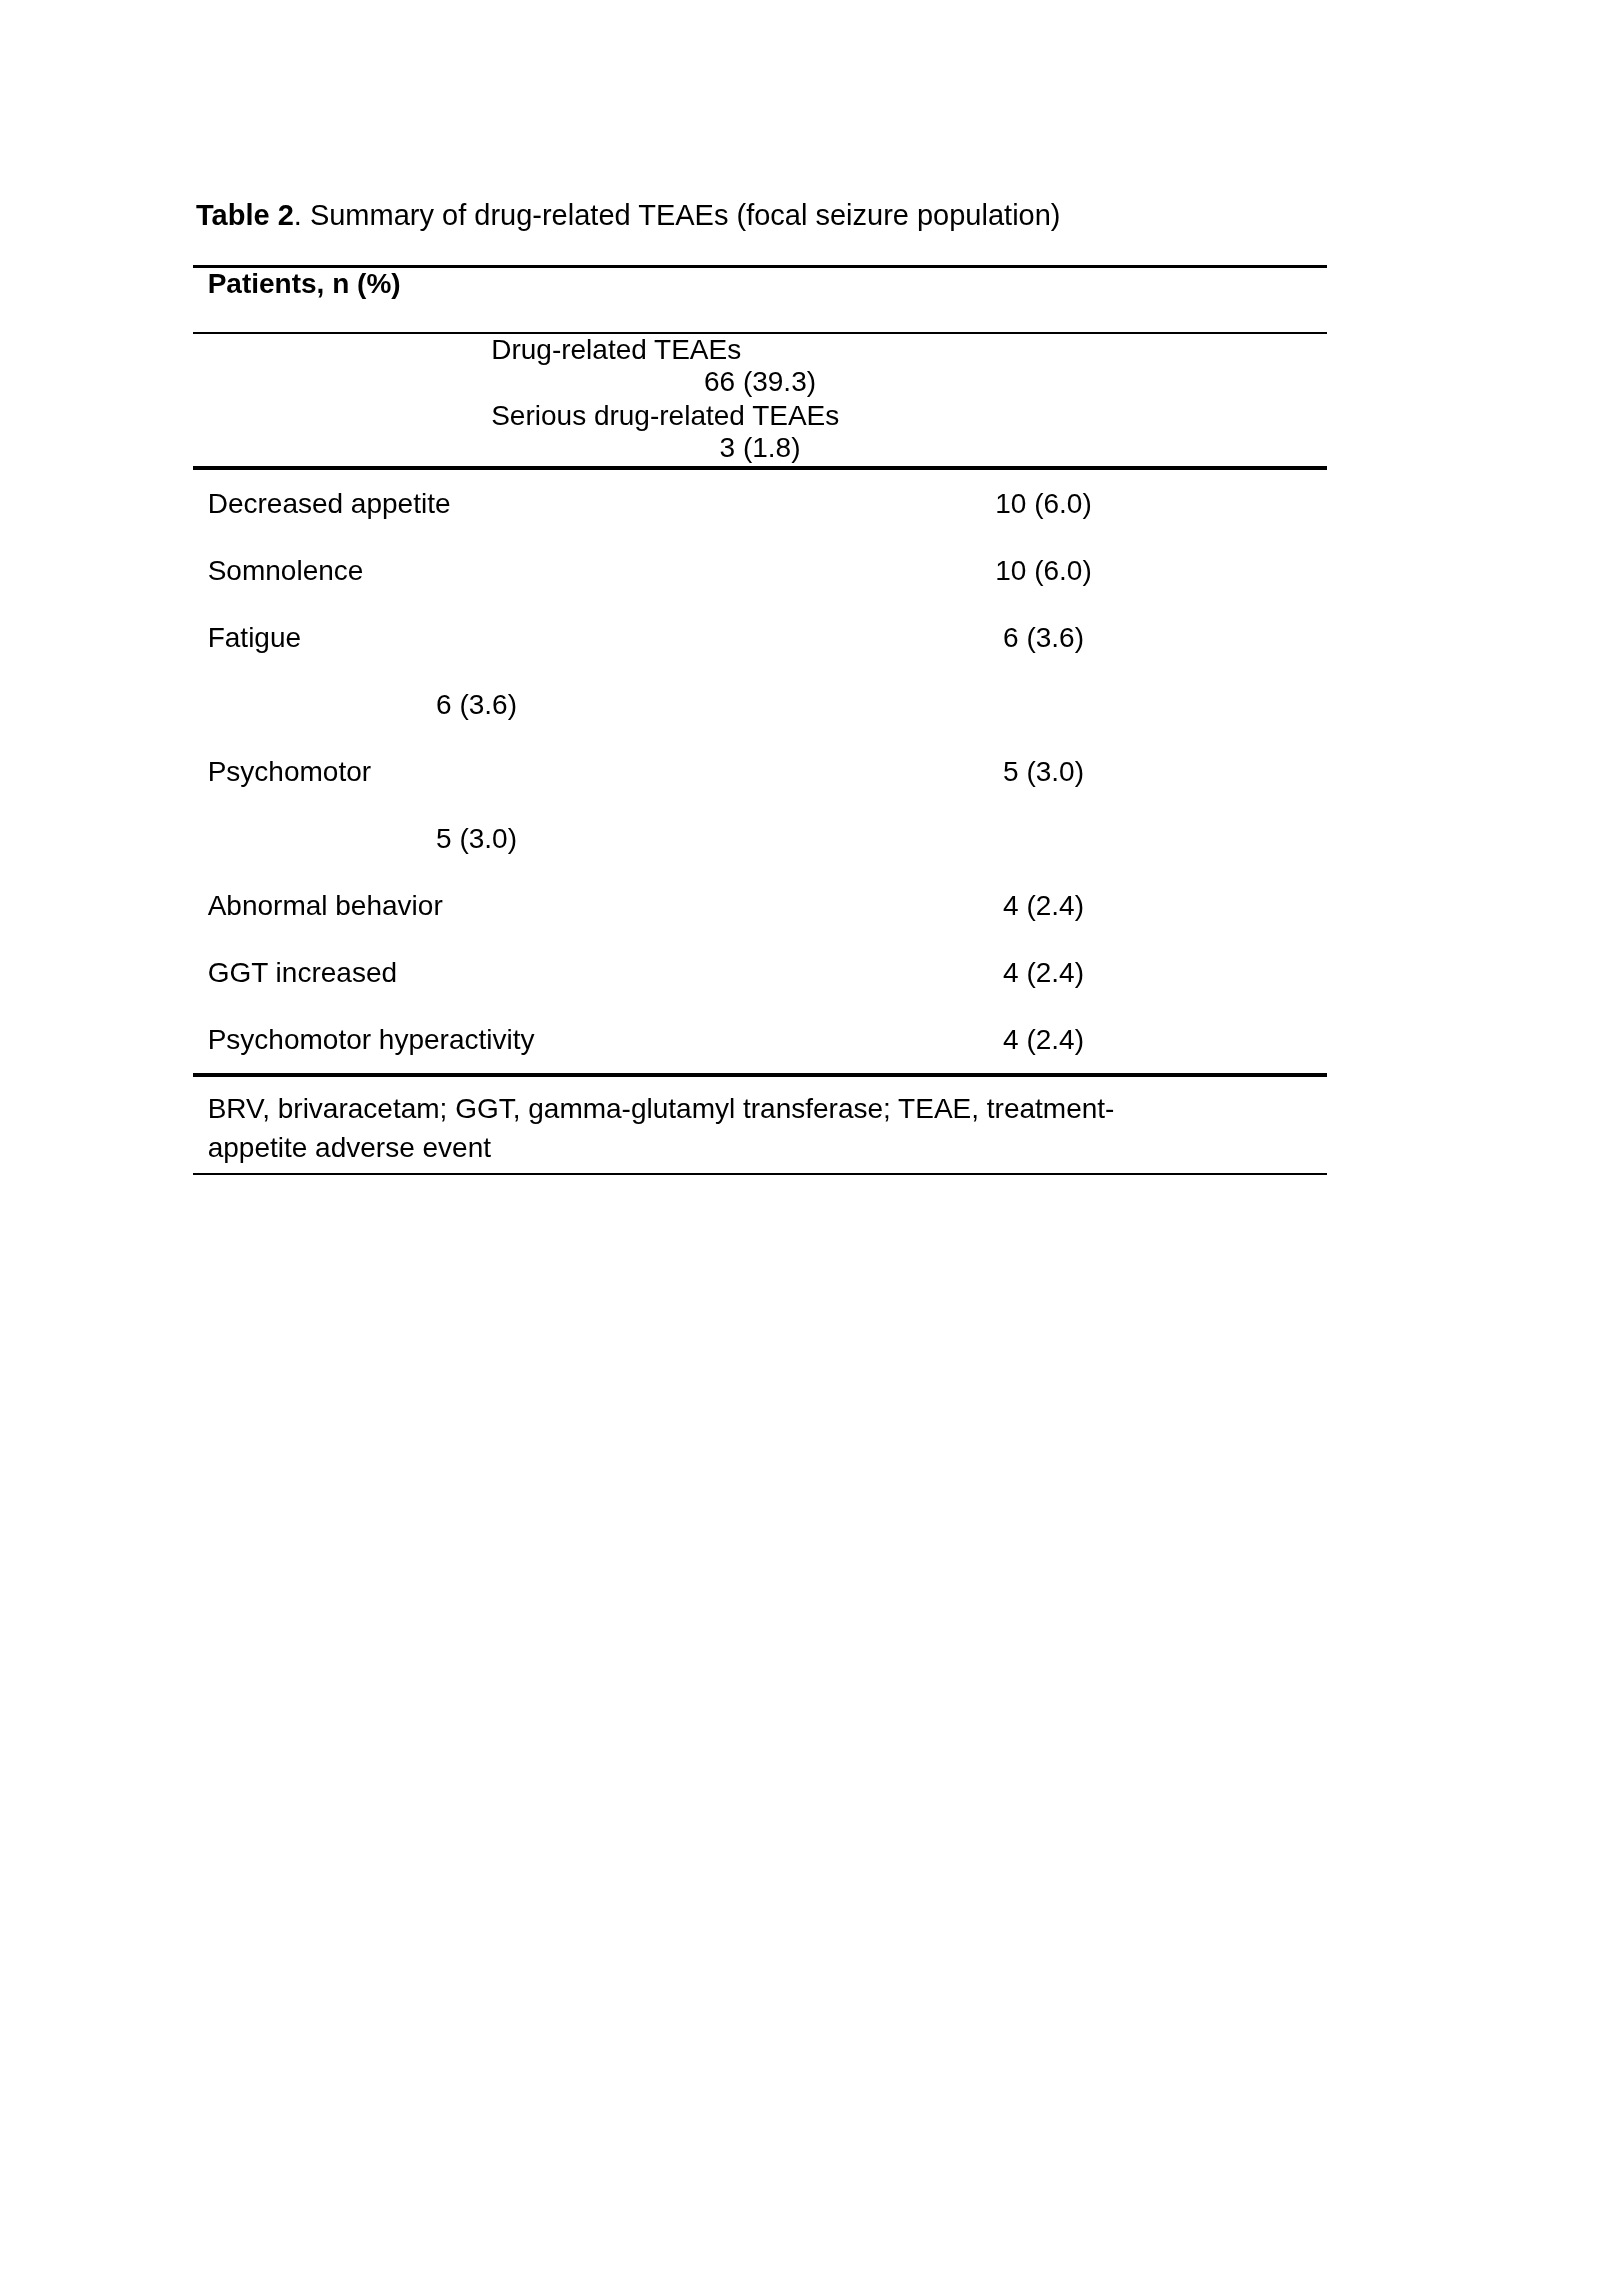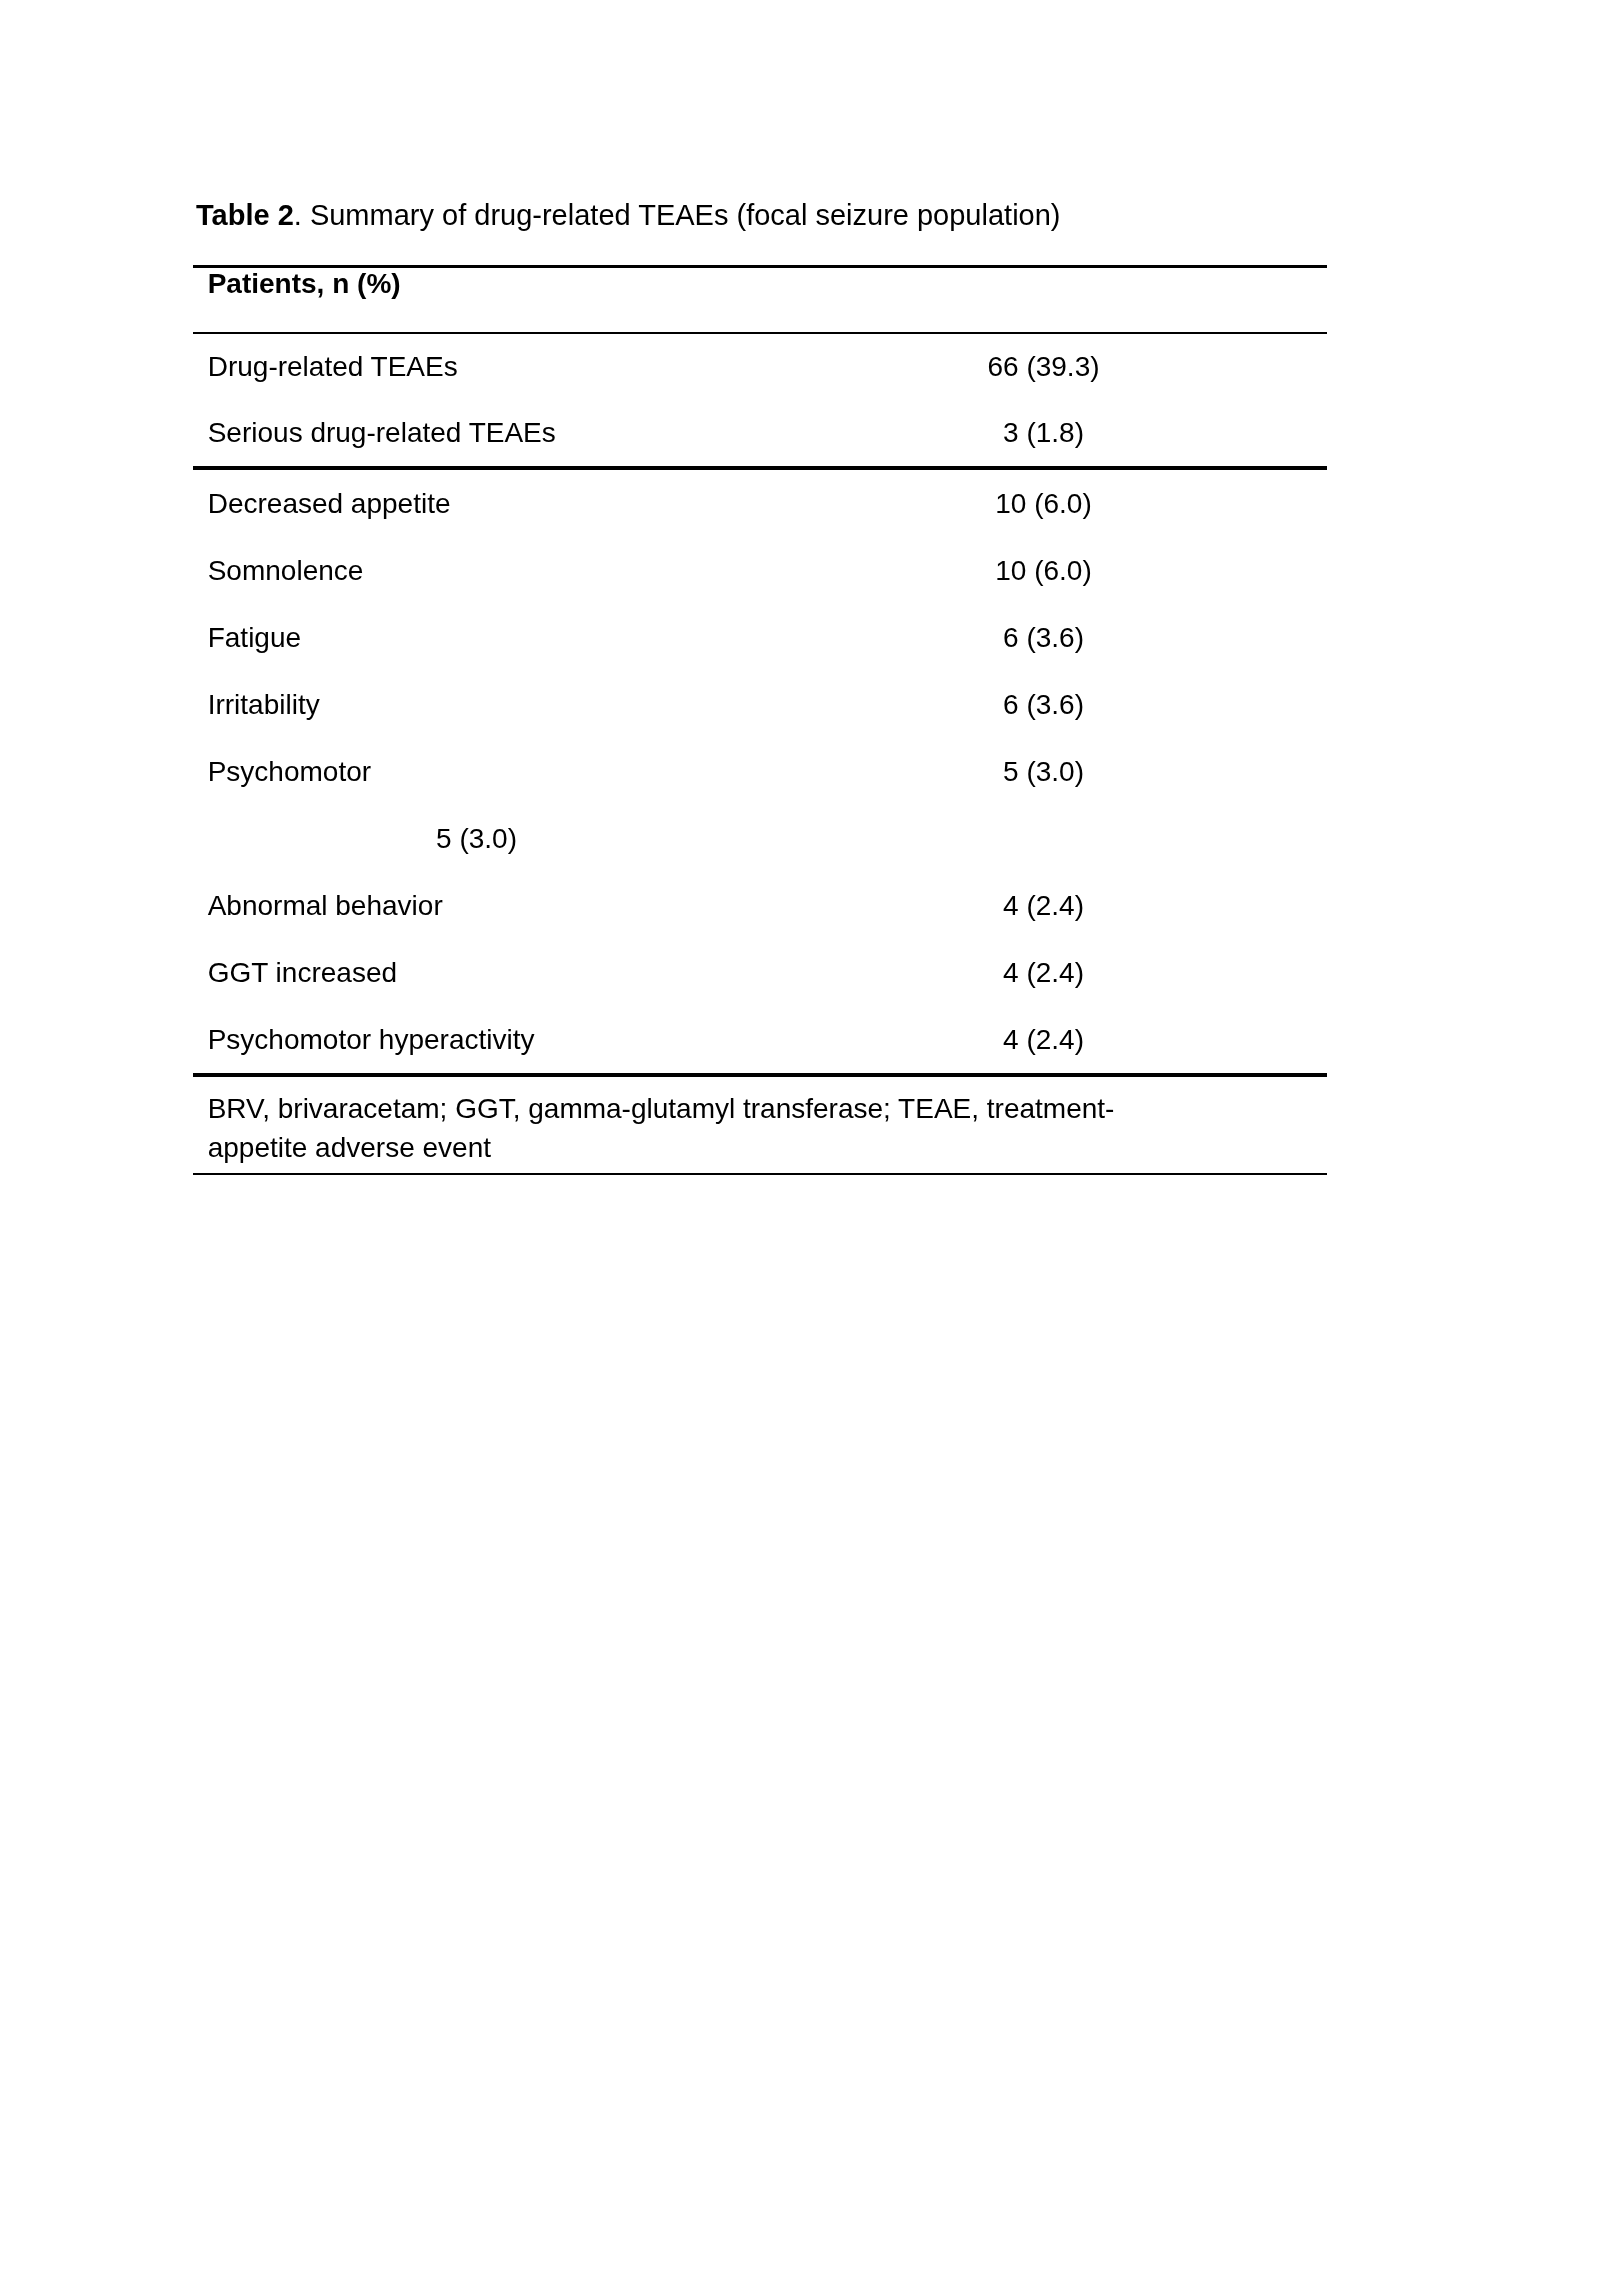--- a/index.html
+++ b/index.html
@@ -69,21 +69,21 @@
     white-space: nowrap;
   }
 
   .rows-group-1 { border-bottom: 4.9px solid #000; }
   .rows-group-2 { border-bottom: 4.9px solid #000; }
 
   .data-row {
     display: flex;
     align-items: center;
   }
-  .rows-group-1 .data-row { height: 66px; }
+  .rows-group-1 .data-row { height: 66px; flex-direction: column; }
   .rows-group-2 .data-row { height: 67px; }
 
   .label-cell {
     width: 50%;
     padding-left: 14.7px;
     box-sizing: border-box;
   }
   .value-cell {
     width: 50%;
     text-align: center;
@@ -128,21 +128,20 @@
     </div>
     <div class="data-row">
       <div class="label-cell">Somnolence</div>
       <div class="value-cell">10 (6.0)</div>
     </div>
     <div class="data-row">
       <div class="label-cell">Fatigue</div>
       <div class="value-cell">6 (3.6)</div>
     </div>
     <div class="data-row">
-      <div class="label-cell">Irritability</div>
       <div class="value-cell">6 (3.6)</div>
     </div>
     <div class="data-row">
       <div class="label-cell">Psychomotor</div>
       <div class="value-cell">5 (3.0)</div>
     </div>
     <div class="data-row">
       <div class="value-cell">5 (3.0)</div>
     </div>
     <div class="data-row">

